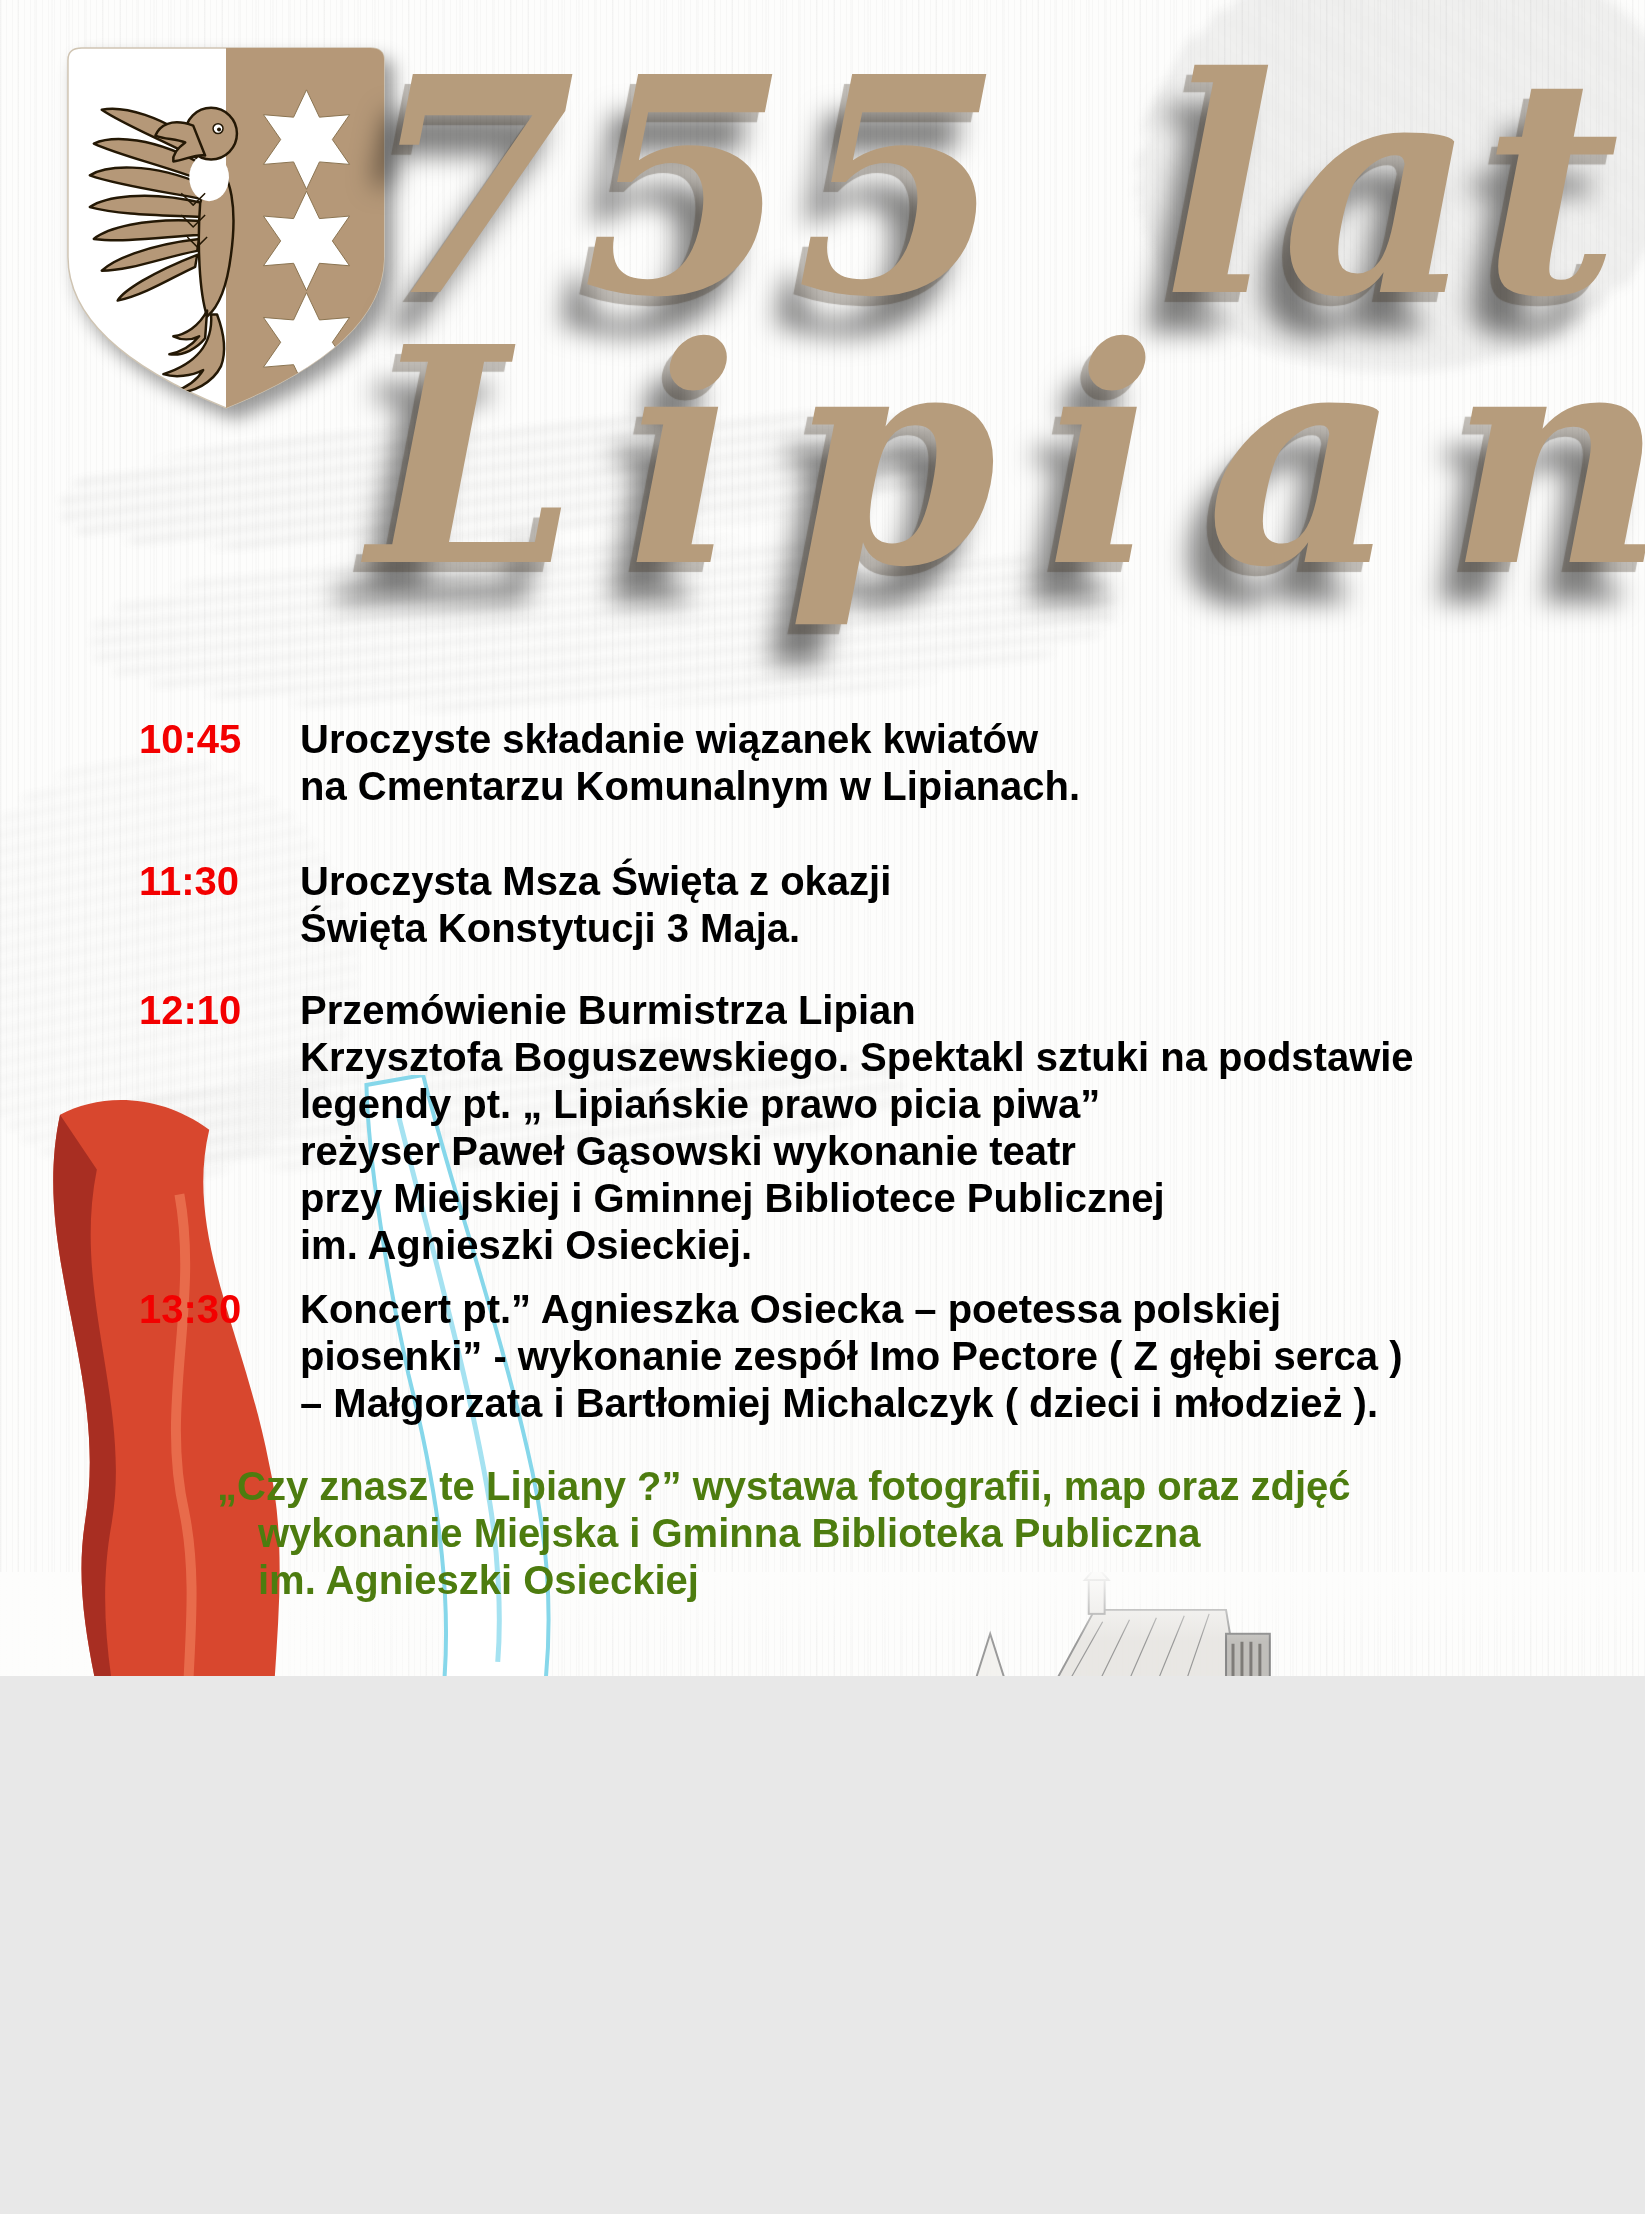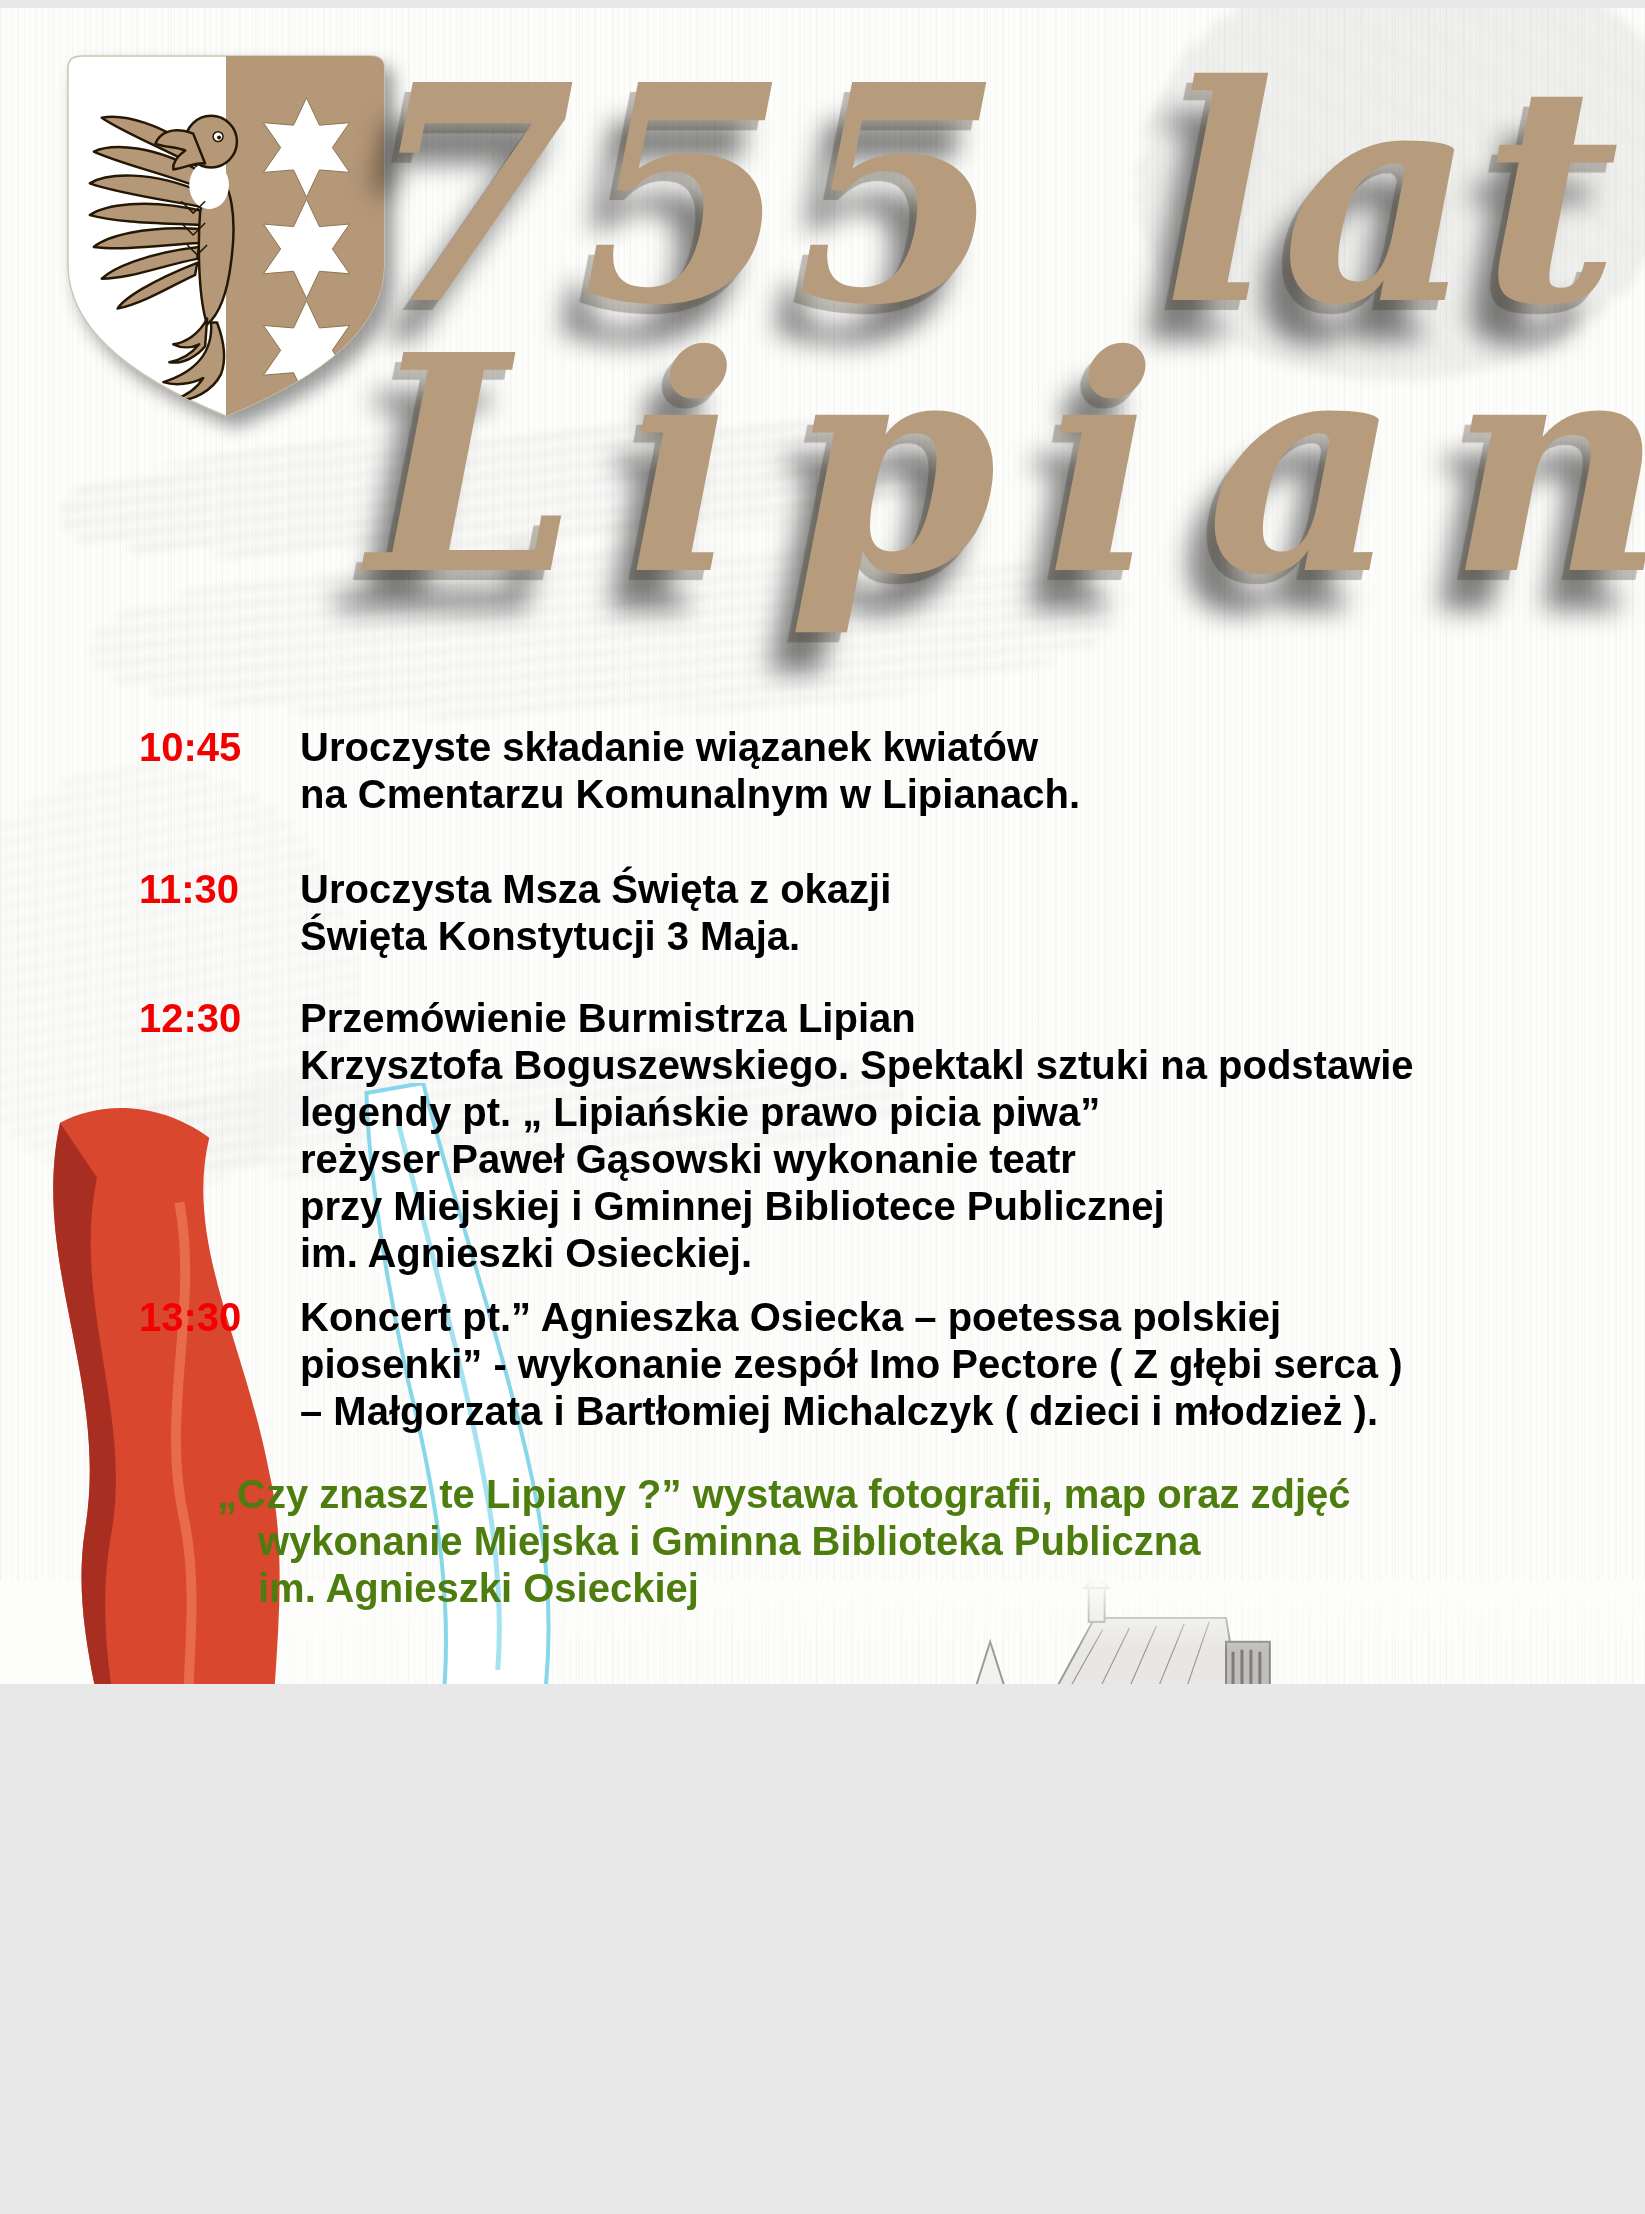--- a/index.html
+++ b/index.html
@@ -1,17 +1,17 @@
 <!DOCTYPE html>
 <html><head>
 <meta charset="utf-8">
 <style>
   html,body{margin:0;padding:0;background:#e8e8e8;}
   #poster{
-    position:relative; width:1646px; height:1676px; margin:8px auto;
+    position:relative; width:1646px; height:1676px; margin:0 auto;
     background:#fdfdfc; overflow:hidden;
     font-family:"Liberation Sans", sans-serif;
   }
   
   #poster::before{
     content:""; position:absolute; inset:0; z-index:1; pointer-events:none;
     background:
       repeating-linear-gradient(90deg, rgba(140,140,140,.05) 0 1px, transparent 1px 6px),
       repeating-linear-gradient(90deg, rgba(120,120,120,.03) 0 2px, transparent 2px 17px);
   }
@@ -123,21 +123,21 @@
     </div>
   </div>
   <div class="sched-item" style="top:858px">
     <span class="time">11:30</span>
     <div class="lines">
       <div>Uroczysta Msza Święta z okazji</div>
       <div>Święta Konstytucji 3 Maja.</div>
     </div>
   </div>
   <div class="sched-item" style="top:987px">
-    <span class="time">12:30</span>
+    <span class="time">12:10</span>
     <div class="lines">
       <div>Przemówienie Burmistrza Lipian</div>
       <div>Krzysztofa Boguszewskiego. Spektakl sztuki na podstawie</div>
       <div>legendy pt. „ Lipiańskie prawo picia piwa”</div>
       <div>reżyser Paweł Gąsowski wykonanie teatr</div>
       <div>przy Miejskiej i Gminnej Bibliotece Publicznej</div>
       <div>im. Agnieszki Osieckiej.</div>
     </div>
   </div>
   <div class="sched-item" style="top:1286px">

